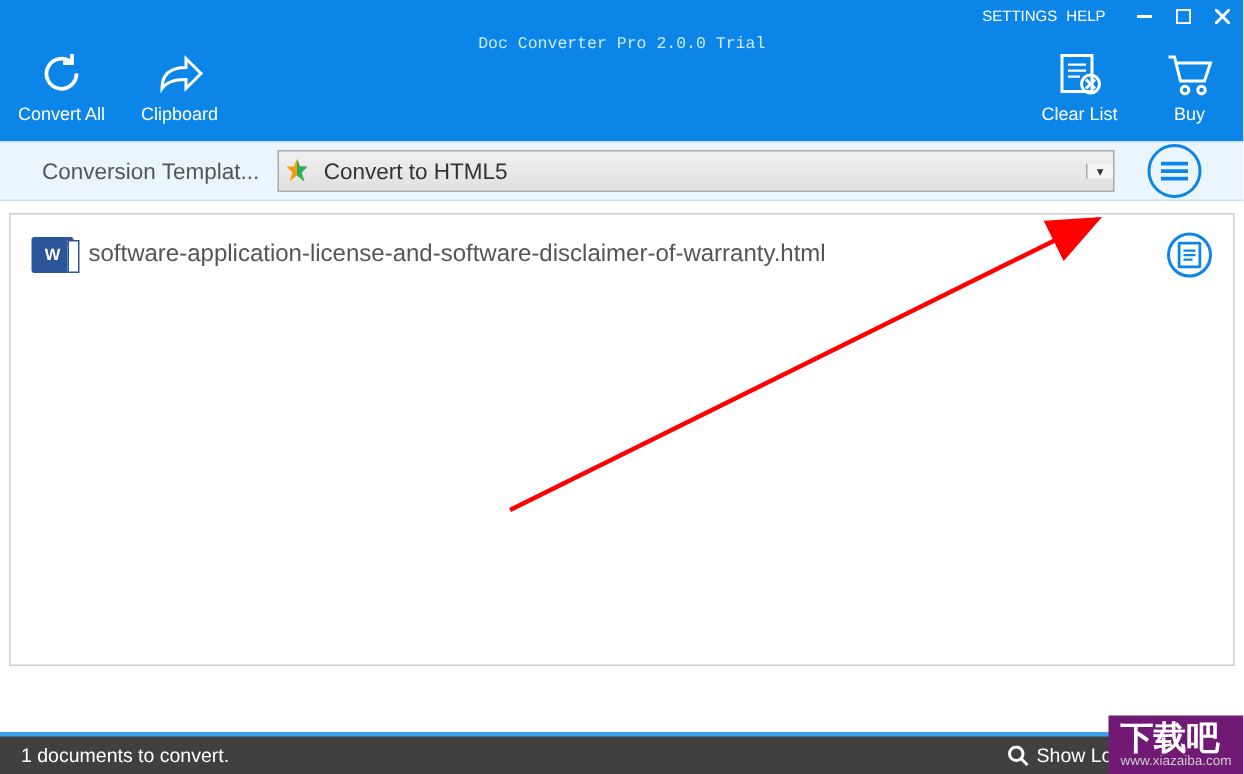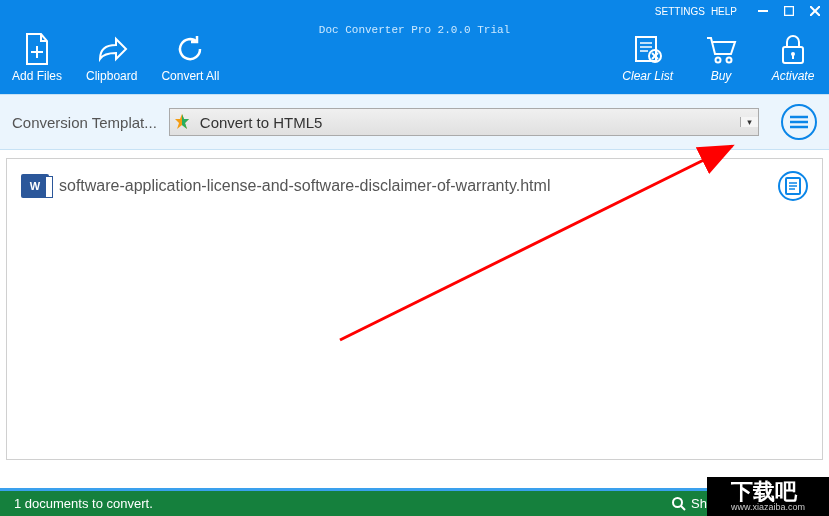--- a/index.html
+++ b/index.html
@@ -8,44 +8,44 @@
 .titlebar { height: 22px; background: #0b86e8; display: flex; align-items: center; justify-content: space-between; padding: 0 8px; color: #fff; font-size: 11px; }
 .titlebar-center { position: absolute; left: 50%; transform: translateX(-50%); font-family: "Courier New", monospace; font-size: 11px; color: #cce9ff; margin-top: 37px; }
 .titlebar-right { display: flex; gap: 10px; align-items: center; }
 .titlebar-links { display: flex; gap: 6px; font-size: 10px; padding-left: 17px; }
 .win-controls { display: flex; gap: 14px; margin-left: 10px; }
 .win-btn { width: 12px; height: 12px; display: flex; align-items: center; justify-content: center; cursor: pointer; }
 
 .toolbar { height: 72px; background: #0b86e8; display: flex; align-items: center; padding: 0 12px; }
 .toolbar-left { display: flex; gap: 24px; }
 .toolbar-spacer { flex: 1; }
-.toolbar-right { display: flex; gap: 24px; font-style: italic; }
+.toolbar-right { display: flex; gap: 24px; }
 .tool-item { display: flex; flex-direction: column; align-items: center; gap: 4px; color: #fff; font-size: 12px; cursor: pointer; min-width: 48px; }
 .tool-icon { width: 32px; height: 32px; display: flex; align-items: center; justify-content: center; }
 
-.template-bar { height: 56px; background: #ebf5fd; border-top: 1px solid #c7e2f5; border-bottom: 1px solid #c7e2f5; display: flex; align-items: center; padding: 0 12px; gap: 12px; }
+.template-bar { height: 40px; background: #ebf5fd; border-top: 1px solid #c7e2f5; border-bottom: 1px solid #c7e2f5; display: flex; align-items: center; padding: 0 28px; gap: 12px; }
 .template-label { font-size: 15px; color: #555; white-space: nowrap; overflow: hidden; text-overflow: ellipsis; max-width: 160px; }
 .template-select { flex: 1; height: 28px; background: linear-gradient(#f0f0f0, #e0e0e0); border: 1px solid #aaa; display: flex; align-items: center; font-size: 15px; color: #333; position: relative; justify-content: space-between; }
 .template-select .star { width: 24px; display: flex; align-items: center; justify-content: center; }
 .template-select .text { flex: 1; padding-left: 6px; }
 .template-select .arrow { width: 18px; border-left: 1px solid #aaa; background: #f5f5f5; display: flex; align-items: center; justify-content: center; font-size: 9px; }
 .hamburger-btn { width: 36px; height: 36px; border: 2px solid #0b86e8; border-radius: 50%; display: flex; align-items: center; justify-content: center; cursor: pointer; margin-left: 10px; }
 
 .file-list { background: #fff; border: 1px solid #d0d0d0; margin: 8px 6px 0 6px; height: 302px; padding: 12px 14px; overflow: auto; }
 .file-row { display: flex; align-items: center; gap: 10px; font-size: 16px; color: #555; }
 .word-icon { width: 28px; height: 24px; background: #2b579a; color: #fff; font-size: 11px; font-weight: bold; display: flex; align-items: center; justify-content: center; border-radius: 2px; position: relative; }
 .word-icon::after { content: ""; position: absolute; right: -4px; top: 2px; width: 6px; height: 20px; background: #fff; border: 1px solid #2b579a; }
 .doc-btn { margin-left: auto; width: 30px; height: 30px; border: 2px solid #0b86e8; border-radius: 50%; display: flex; align-items: center; justify-content: center; cursor: pointer; }
 
-.statusbar { position: absolute; bottom: 0; left: 0; right: 12px; height: 28px; background: #15803d; display: flex; align-items: center; padding: 0 14px; color: #fff; font-size: 13px; border-top: 3px solid #3aa0ed; }
+.statusbar { position: absolute; bottom: 0; left: 0; right: 12px; height: 28px; background: #404040; display: flex; align-items: center; padding: 0 14px; color: #fff; font-size: 13px; border-top: 3px solid #3aa0ed; }
 .statusbar .spacer { flex: 1; }
 .status-link { display: flex; align-items: center; gap: 5px; cursor: pointer; }
 .divider { margin: 0 12px; color: #9ed0f7; }
 
-.watermark { position: absolute; right: 0; bottom: 0; background: #000000; color: #fff; padding: 4px 24px; font-size: 22px; font-weight: bold; line-height: 1; }
+.watermark { position: absolute; right: 0; bottom: 0; background: #701a75; color: #fff; padding: 4px 8px; font-size: 22px; font-weight: bold; line-height: 1; }
 
 .annotation-arrow { position: absolute; left: 320px; top: 140px; pointer-events: none; }
 </style>
 </head>
 <body>
 
 <div class="titlebar">
   <div></div>
   <div class="titlebar-center">Doc Converter Pro 2.0.0 Trial</div>
   <div class="titlebar-right">
@@ -71,45 +71,34 @@
           </svg>
         </div>
     </div>
   </div>
 </div>
 
 <div class="toolbar">
   <div class="toolbar-left">
     <div class="tool-item">
       <div class="tool-icon">
-          <svg width="28" height="34" viewBox="0 0 28 34">
-            <path d="M4 2 h14 l6 7 v23 h-20 z" fill="none" stroke="#fff" stroke-width="2"></path>
-            <path d="M18 2 v7 h6" fill="none" stroke="#fff" stroke-width="2"></path>
-            <line x1="14" y1="14" x2="14" y2="26" stroke="#fff" stroke-width="2"></line>
-            <line x1="8" y1="20" x2="20" y2="20" stroke="#fff" stroke-width="2"></line>
+          <svg width="32" height="32" viewBox="0 0 32 32">
+            <path d="M26 16 a10 10 0 1 1 -3 -7" fill="none" stroke="#fff" stroke-width="2.5"></path>
+            <path d="M23 3 l0 6 l-6 0" fill="none" stroke="#fff" stroke-width="2.5"></path>
           </svg>
         </div>
-      <span>Add Files</span>
+      <span>Convert All</span>
     </div>
     <div class="tool-item">
       <div class="tool-icon">
           <svg width="32" height="28" viewBox="0 0 32 28">
             <path d="M4 24 q0 -14 16 -14 v-6 l10 10 -10 10 v-6 q-12 0 -16 6 z" fill="none" stroke="#fff" stroke-width="2"></path>
           </svg>
         </div>
       <span>Clipboard</span>
-    </div>
-    <div class="tool-item">
-      <div class="tool-icon">
-          <svg width="32" height="32" viewBox="0 0 32 32">
-            <path d="M26 16 a10 10 0 1 1 -3 -7" fill="none" stroke="#fff" stroke-width="2.5"></path>
-            <path d="M23 3 l0 6 l-6 0" fill="none" stroke="#fff" stroke-width="2.5"></path>
-          </svg>
-        </div>
-      <span>Convert All</span>
     </div>
   </div>
   <div class="toolbar-spacer"></div>
   <div class="toolbar-right">
     <div class="tool-item">
       <div class="tool-icon">
           <svg width="32" height="32" viewBox="0 0 32 32">
             <rect x="4" y="4" width="20" height="24" fill="none" stroke="#fff" stroke-width="2"></rect>
             <line x1="8" y1="10" x2="20" y2="10" stroke="#fff" stroke-width="1.5"></line>
             <line x1="8" y1="14" x2="20" y2="14" stroke="#fff" stroke-width="1.5"></line>
@@ -123,31 +112,20 @@
     </div>
     <div class="tool-item">
       <div class="tool-icon">
           <svg width="32" height="30" viewBox="0 0 32 30">
             <path d="M2 4 h4 l4 16 h16 l4 -12 h-22" fill="none" stroke="#fff" stroke-width="2"></path>
             <circle cx="13" cy="26" r="2.5" fill="none" stroke="#fff" stroke-width="2"></circle>
             <circle cx="24" cy="26" r="2.5" fill="none" stroke="#fff" stroke-width="2"></circle>
           </svg>
         </div>
       <span>Buy</span>
-    </div>
-    <div class="tool-item">
-      <div class="tool-icon">
-          <svg width="26" height="32" viewBox="0 0 26 32">
-            <rect x="3" y="14" width="20" height="16" rx="2" fill="none" stroke="#fff" stroke-width="2"></rect>
-            <path d="M7 14 v-5 a6 6 0 0 1 12 0 v5" fill="none" stroke="#fff" stroke-width="2"></path>
-            <circle cx="13" cy="21" r="2" fill="#fff"></circle>
-            <line x1="13" y1="22" x2="13" y2="26" stroke="#fff" stroke-width="2"></line>
-          </svg>
-        </div>
-      <span>Activate</span>
     </div>
   </div>
 </div>
 
 <div class="template-bar">
   <div class="template-label">Conversion Templat...</div>
   <div class="template-select">
     <div class="star">
         <svg width="16" height="16" viewBox="0 0 16 16">
           <path d="M8 0 l2 5 5 0 -4 4 2 6 -5 -4 -5 4 2 -6 -4 -4 5 0 z" fill="#f39c12"></path>

